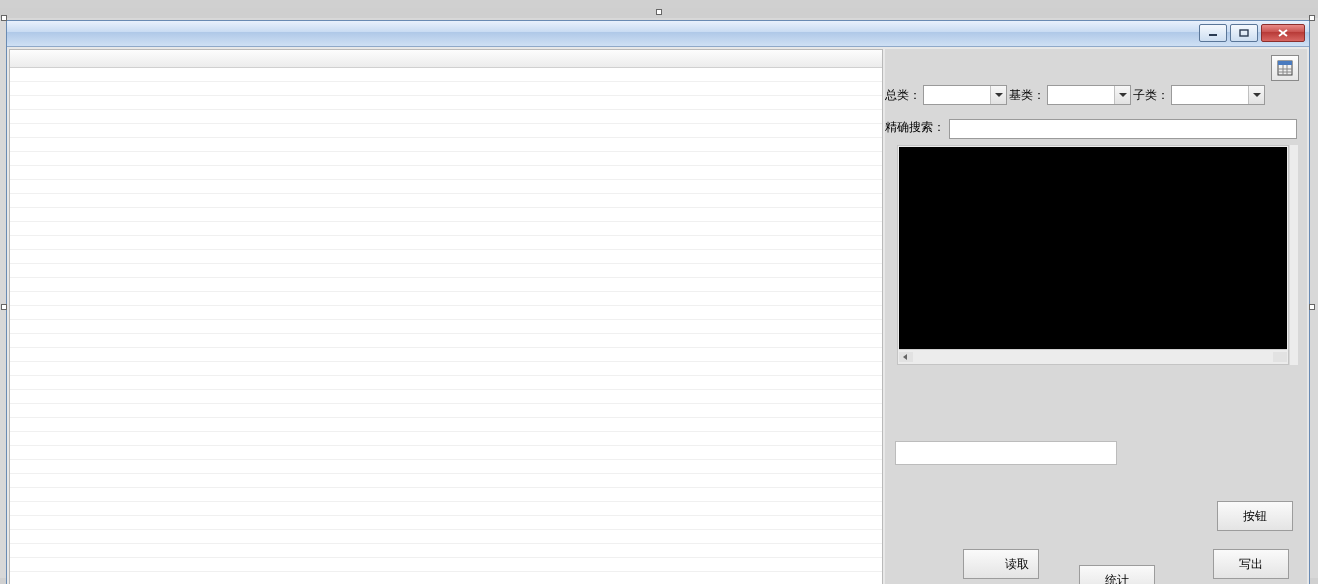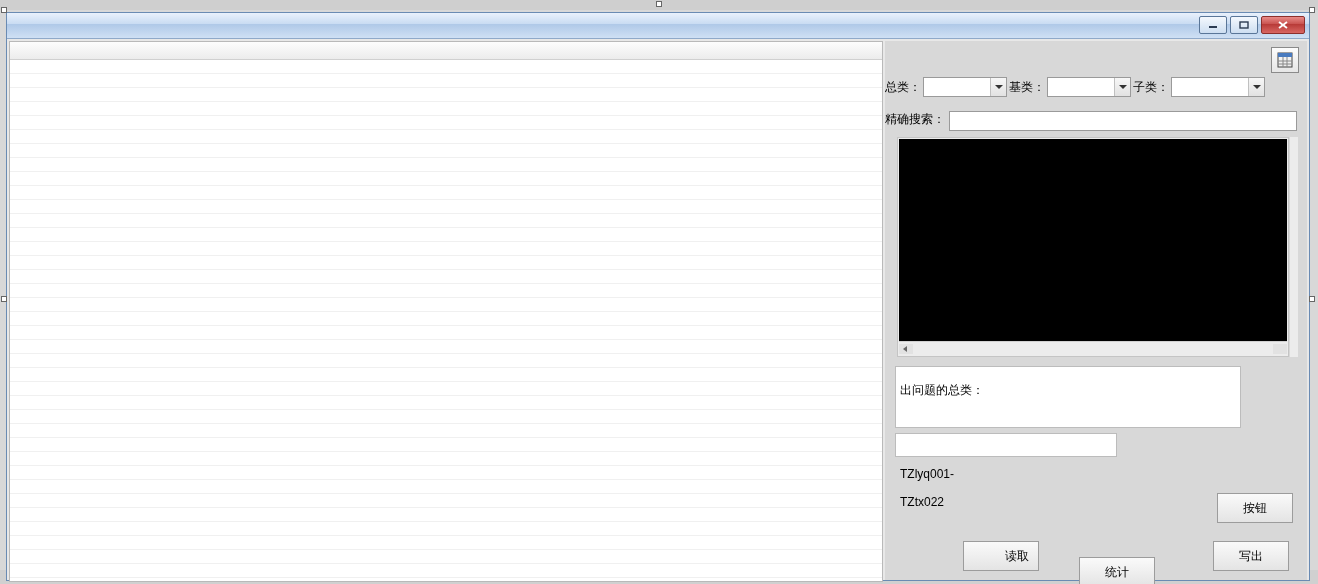--- a/index.html
+++ b/index.html
@@ -12,21 +12,21 @@
   overflow: hidden;
   position: relative;
 }
 .dotted-bg {
   background-image: radial-gradient(#222 0.5px, transparent 0.5px);
   background-size: 4px 4px;
   background-color: #d8d8d8;
 }
 .designer-surface {
   position: absolute;
-  top: 0; left: 0;
+  top: 8px; left: 0;
   width: 1318px; height: 570px;
 }
 .top-handle-bar {
   position: absolute;
   top: 0; left: 0;
   width: 100%; height: 10px;
   background: #cfcfcf;
 }
 .top-handle-center {
   position: absolute;
@@ -345,27 +345,20 @@
 
         <div class="black-panel">
           <div class="black-inner"></div>
           <div class="hscroll">
               <span class="arrl"></span>
               <span class="arrr"></span>
             </div>
         </div>
         <div class="black-vscroll"></div>
 
-        <div class="problems-box">
-          <div>出问题的总类：</div>
-          <br>
-          <div>TZwy002-</div>
-          <div>TZlyq001-</div>
-          <div>TZtx022</div>
-        </div>
 
         <div class="small-box"></div>
 
         <div class="btn" style="top:452px; right:14px;">按钮</div>
 
         <div class="btn" style="top:500px; left:78px;padding-left:32px;">读取</div>
         <div class="btn" style="top:500px; left:194px;margin-top:16px;">统计</div>
         <div class="btn" style="top:500px; left:328px;">写出</div>
 
       </div>

